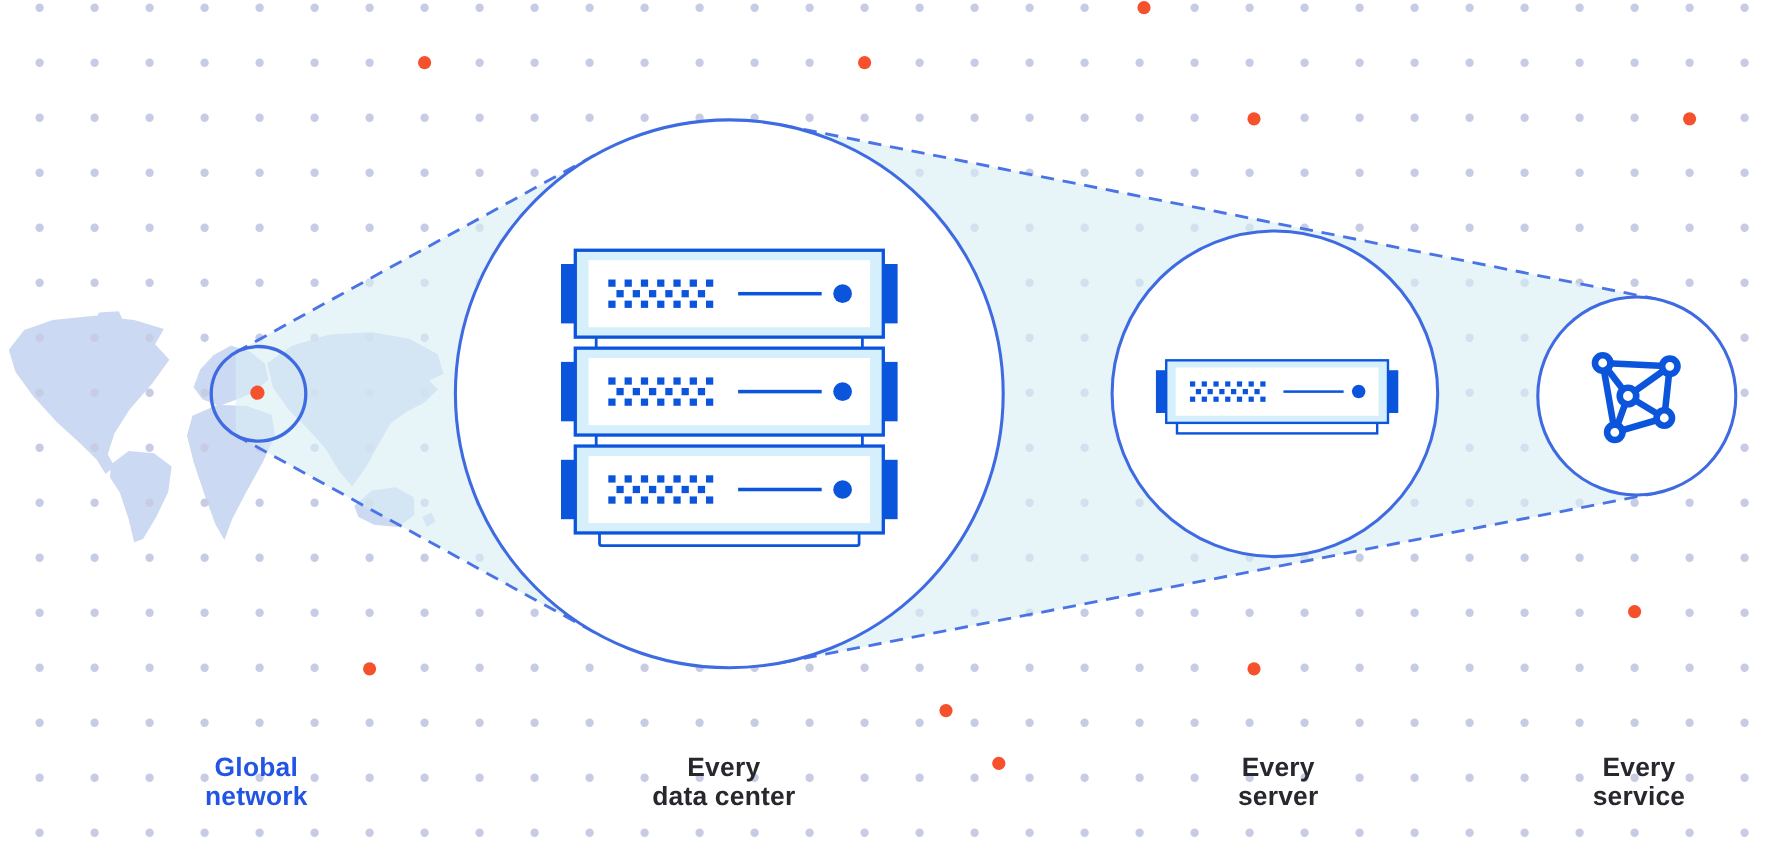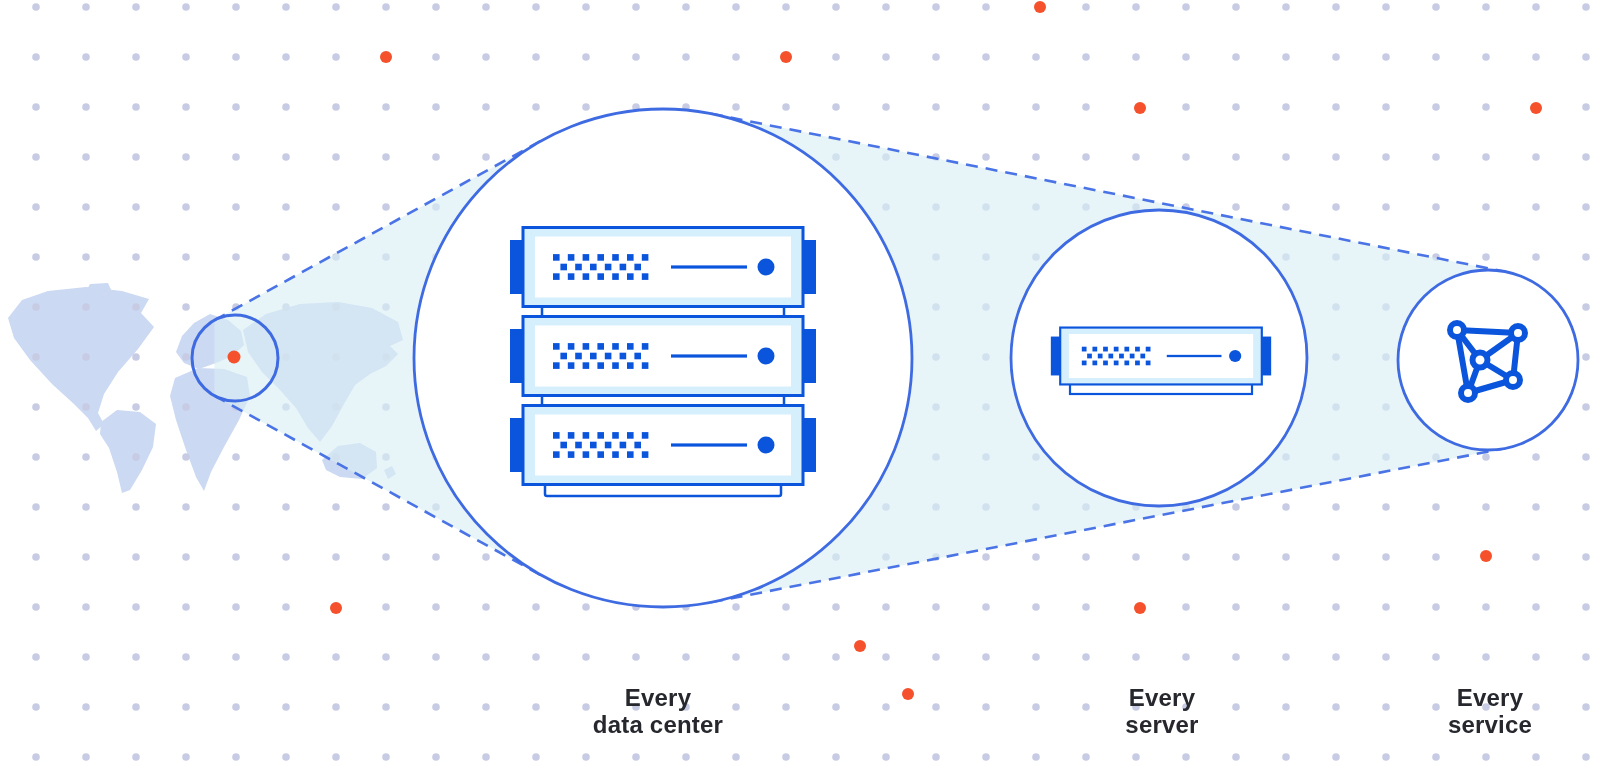--- a/index.html
+++ b/index.html
@@ -727,19 +727,21 @@
       <line class="net-edge" x1="1480" y1="360" x2="1468" y2="393"></line>
       <line class="net-edge" x1="1480" y1="360" x2="1513" y2="380"></line>
       <circle class="net-node" cx="1457" cy="330" r="7"></circle>
       <circle class="net-node" cx="1518" cy="333" r="7"></circle>
       <circle class="net-node" cx="1468" cy="393" r="7"></circle>
       <circle class="net-node" cx="1513" cy="380" r="7"></circle>
       <circle class="net-node" cx="1480" cy="360" r="7.5"></circle>
     </g>
   </svg>
 
+  <div class="label blue" style="left:113px;">Global
+network</div>
   <div class="label" style="left:538px;">Every
 data center</div>
   <div class="label" style="left:1042px;">Every
 server</div>
   <div class="label" style="left:1370px;">Every
 service</div>
 </div>
 
 </body></html>

